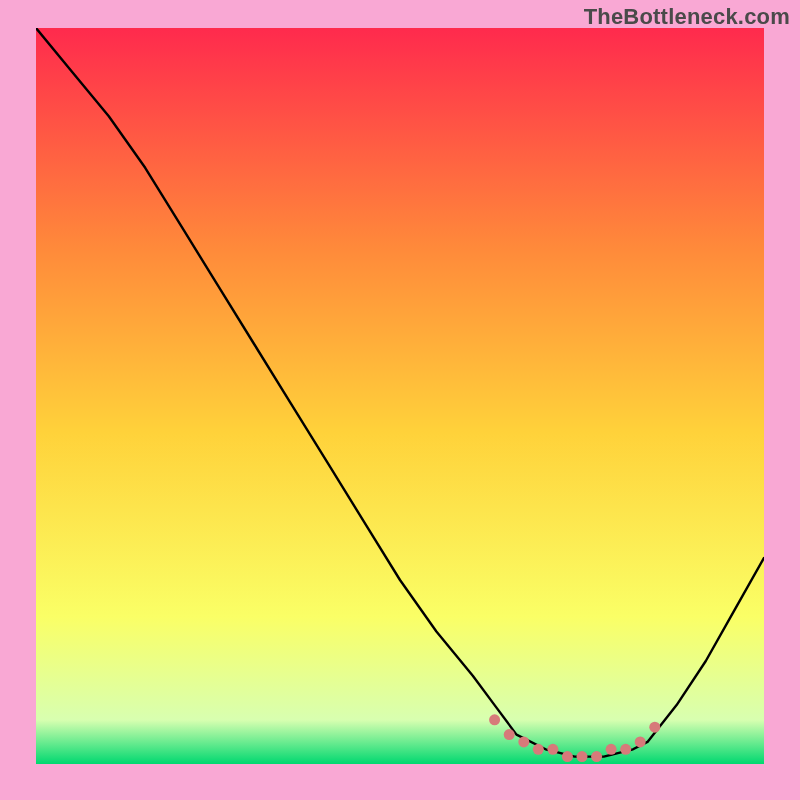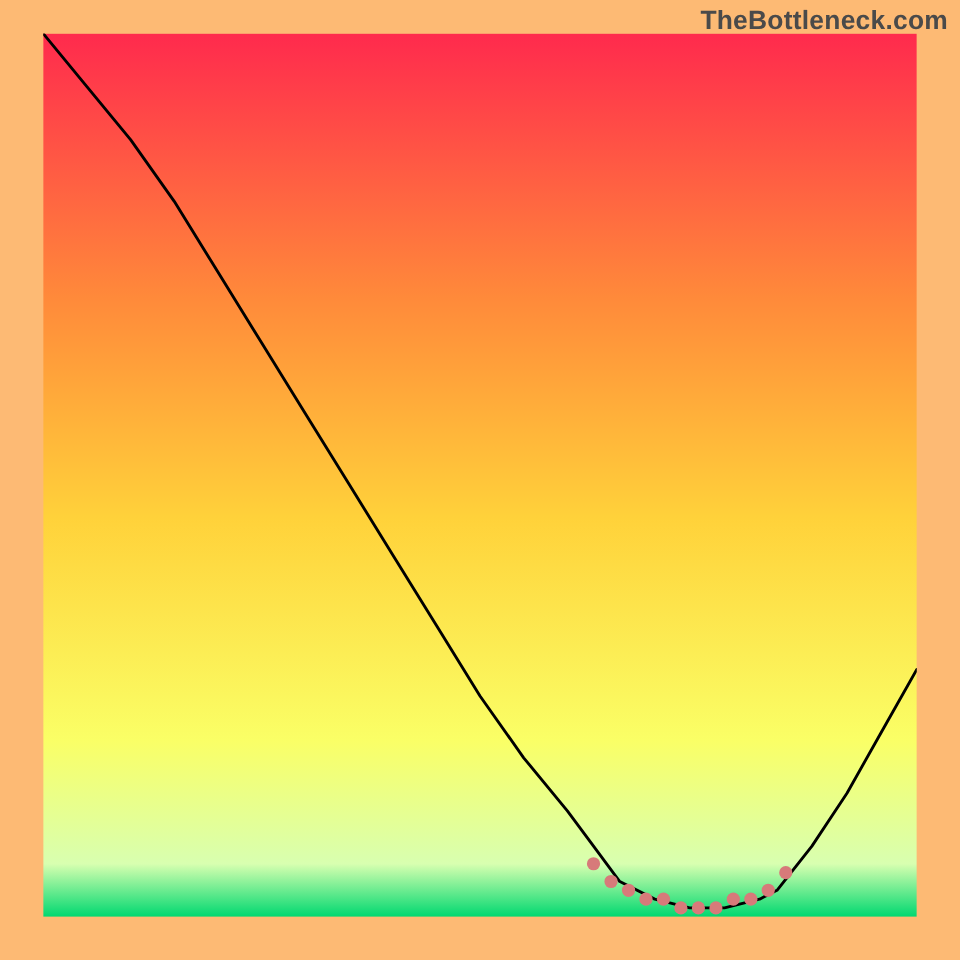--- a/index.html
+++ b/index.html
@@ -8,21 +8,21 @@
     width: 800px;
     height: 800px;
     background: #000000;
     overflow: hidden;
     font-family: Arial, Helvetica, sans-serif;
   }
   .frame {
     position: relative;
     width: 800px;
     height: 800px;
-    background: #fdba74;
+    background: #f9a8d4;
   }
   .watermark {
     position: absolute;
     top: 4px;
     right: 10px;
     color: #4a4a4a;
     font-size: 22px;
     font-weight: 600;
     letter-spacing: 0.2px;
     z-index: 5;

